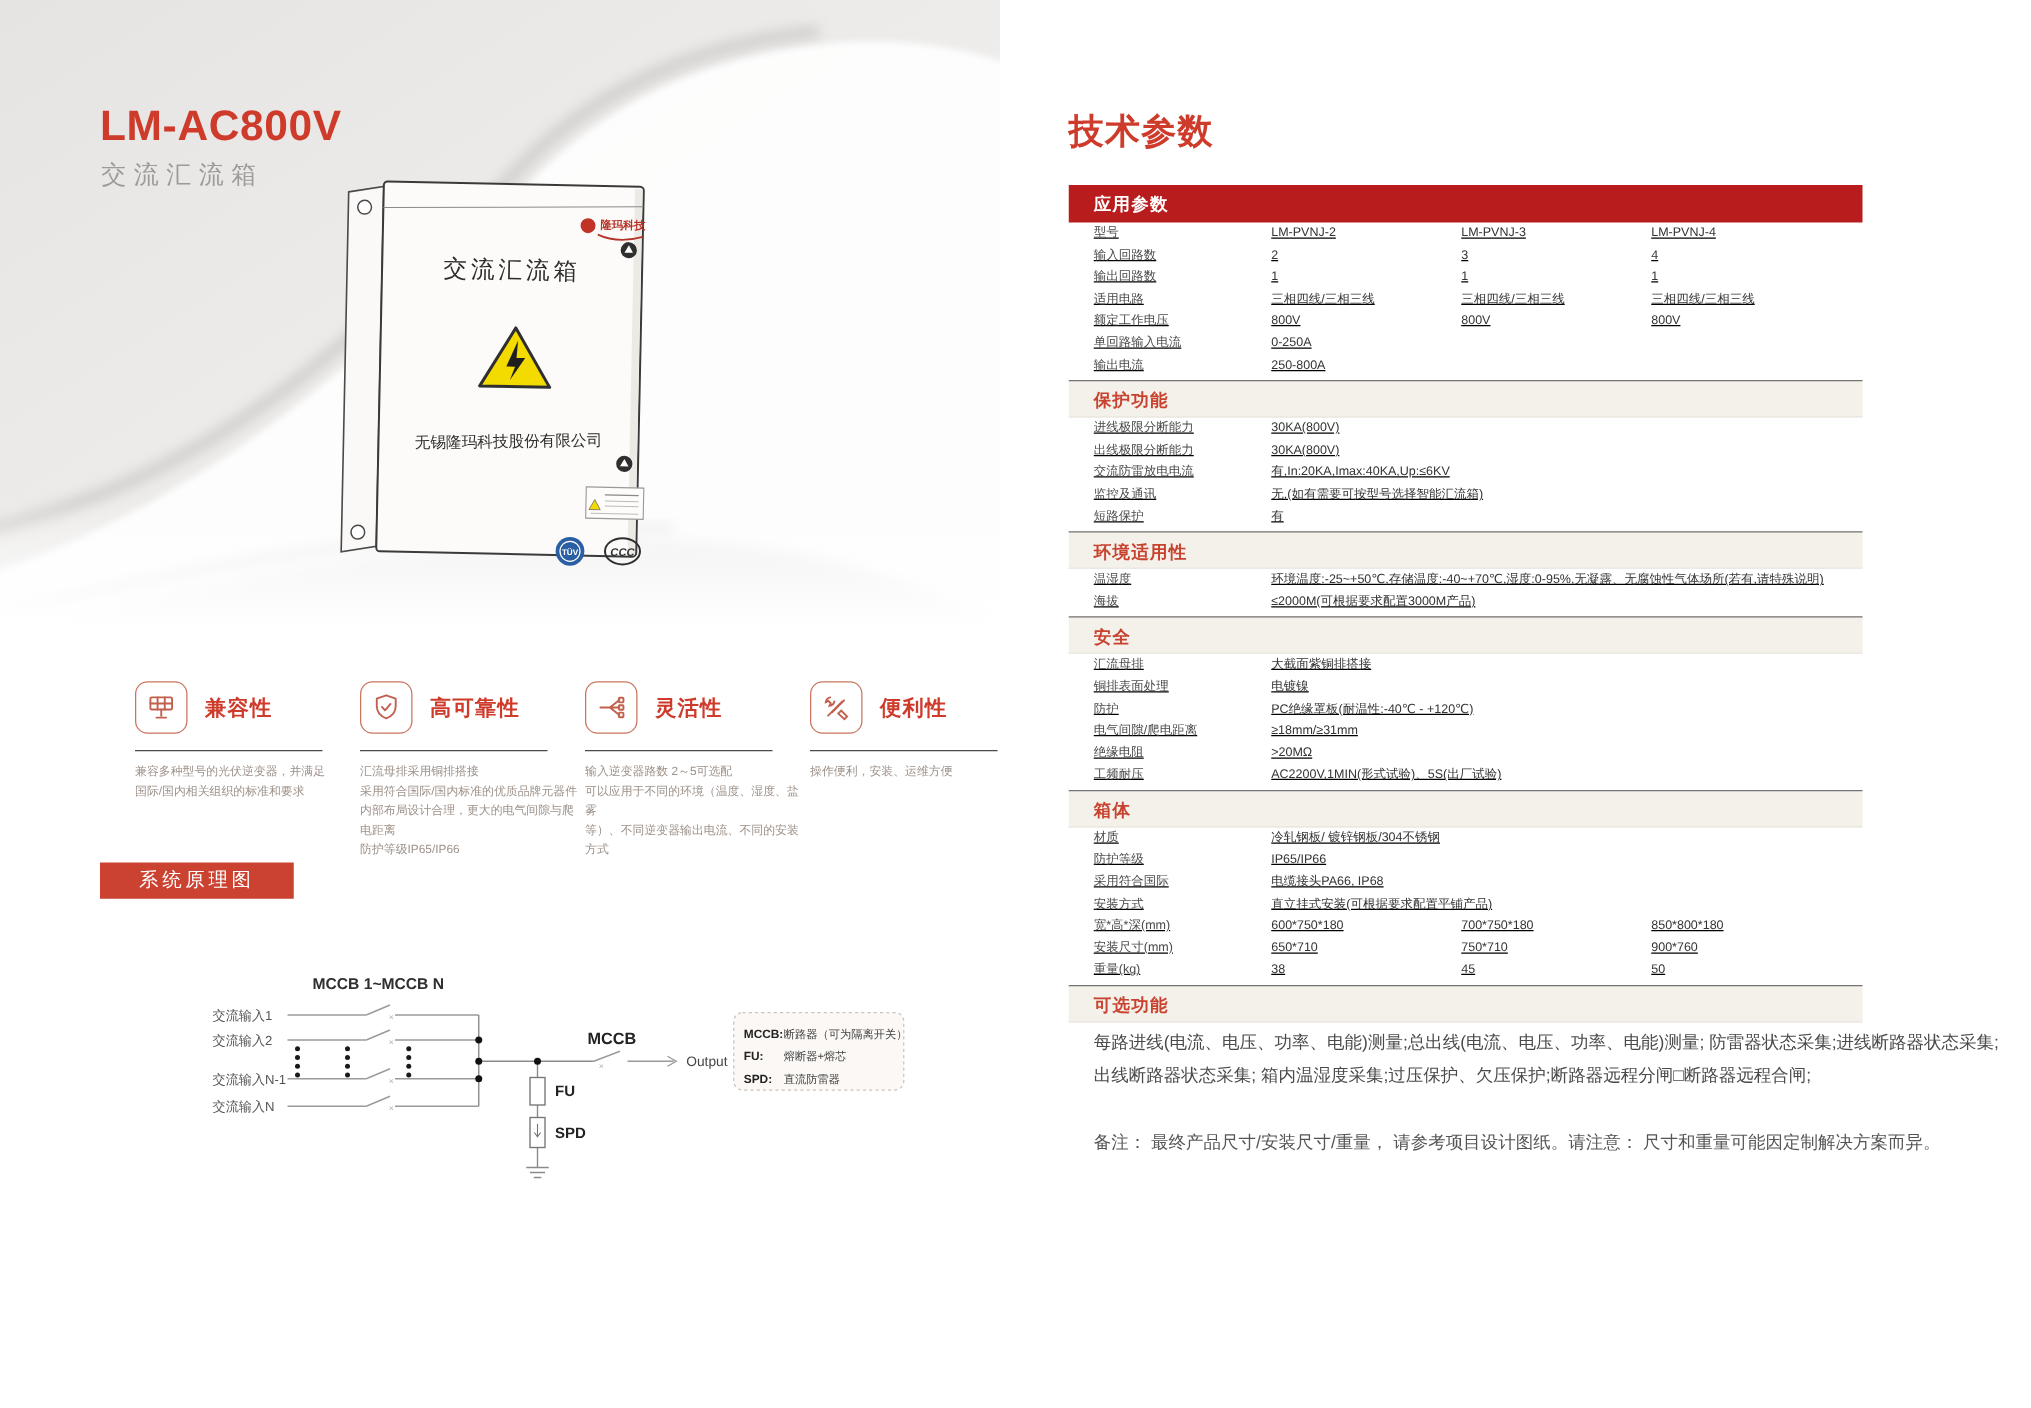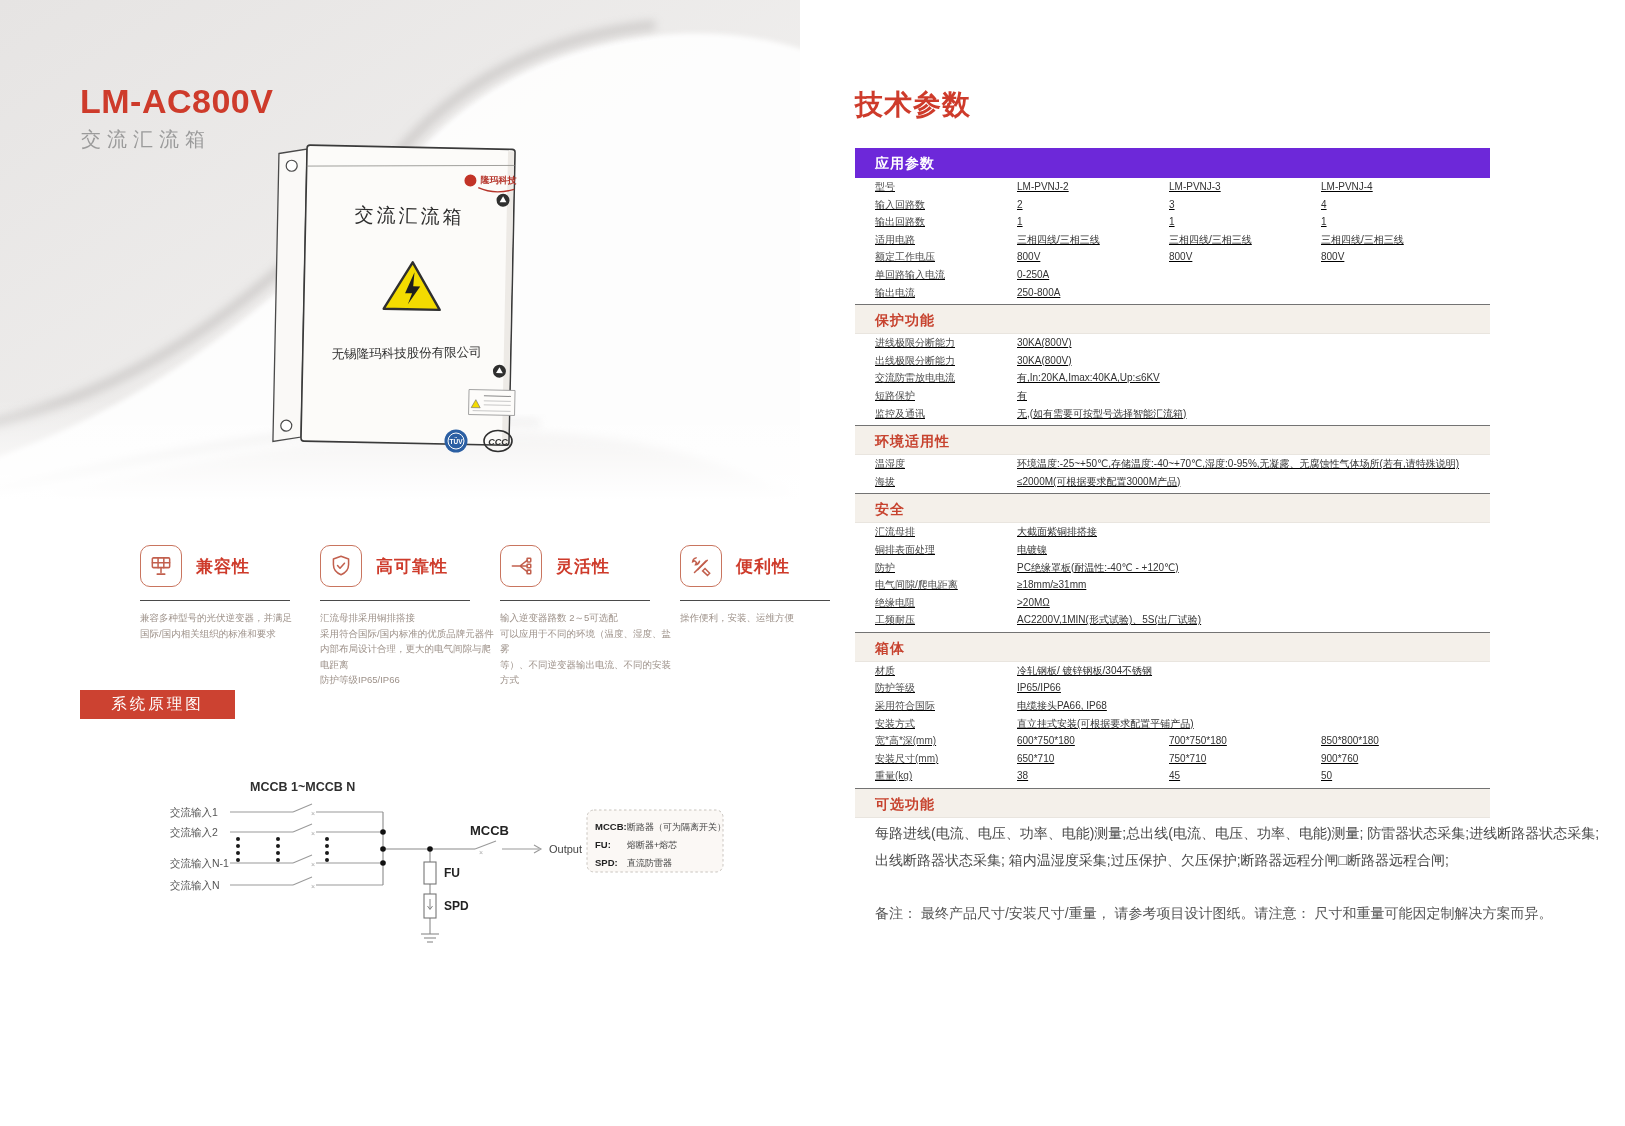--- a/index.html
+++ b/index.html
@@ -7,39 +7,39 @@
     width:1625px;height:1126px;position:relative;overflow:hidden;
     background:#ffffff;font-family:"Liberation Sans","DejaVu Sans",sans-serif;
     -webkit-font-smoothing:antialiased;
   }
   
   .bg-wave{position:absolute;left:0;top:0;width:800px;height:500px;}
   .product-code{position:absolute;left:80px;top:82px;font-size:34px;font-weight:bold;color:#CE3B2B;letter-spacing:.5px;}
   .product-name{position:absolute;left:81px;top:126px;font-size:20px;color:#9B9B9B;letter-spacing:6px;}
   .box-illustration{position:absolute;left:262px;top:136px;width:270px;height:322px;}
   
-  .features{position:absolute;left:108px;top:545px;display:flex;margin-left:32px;}
+  .features{position:absolute;left:108px;top:545px;display:flex;}
   .feature{width:180px;}
   .feature-head{display:flex;align-items:center;}
   .feature-iconbox{width:40px;height:40px;border:1.4px solid #C9755F;border-radius:10px;
      display:flex;align-items:center;justify-content:center;flex:0 0 auto;}
   .feature-iconbox svg{width:26px;height:26px;}
   .feature-title{margin-left:14px;font-size:17px;font-weight:bold;color:#CE3B2B;letter-spacing:1px;}
   .feature-divider{height:1px;background:#4a4a4a;width:150px;margin-top:13px;}
   .feature-desc{margin-top:9px;font-size:9.5px;line-height:15.5px;color:#9D9189;}
   
   .sys-badge{position:absolute;left:80px;top:690px;width:155px;height:29px;background:#CC4231;
      color:#fff;font-size:15.5px;letter-spacing:3px;display:flex;align-items:center;justify-content:center;}
   .diagram{position:absolute;left:150px;top:738px;width:580px;height:215px;}
   .diagram text{font-family:"Liberation Sans","DejaVu Sans",sans-serif;}
   
   .right-panel{position:absolute;left:855px;top:86px;width:635px;}
   .tech-title{font-size:28px;font-weight:bold;color:#CE3B2B;margin:0 0 24px 0;letter-spacing:1px;}
   .bar{height:30px;line-height:30px;padding-left:20px;font-size:14px;letter-spacing:1px;box-sizing:border-box;}
-  .bar.red{background:#6d28d9;color:#ffffff;font-weight:bold;}
+  .bar.red{background:#b91c1c;color:#ffffff;font-weight:bold;}
   .bar.beige{background:#F4F0EA;color:#C7432F;font-weight:bold;border-top:1px solid #737373;border-bottom:1px solid #E9E5DF;}
   .sec{padding-bottom:3px;}
   .row{display:flex;line-height:17.6px;font-size:10px;text-decoration:underline;}
   .sec .row:first-of-type{margin-top:3px;}
   .cl{flex:0 0 142px;padding-left:20px;color:#4a4a4a;white-space:nowrap;}
   .cv{flex:0 0 152px;color:#333333;white-space:nowrap;}
   .para{padding:4px 0 0 20px;font-size:14px;line-height:23px;color:#4a4a4a;white-space:nowrap;}
   .sec .para:first-of-type{padding-top:9px;}
   .note{margin-top:30px;padding-left:20px;font-size:14px;color:#555555;white-space:nowrap;}
 </style>
@@ -347,26 +347,26 @@
         </div>
         <div class="row">
           <div class="cl">出线极限分断能力</div>
           <div class="cv">30KA(800V)</div>
         </div>
         <div class="row">
           <div class="cl">交流防雷放电电流</div>
           <div class="cv">有,In:20KA,Imax:40KA,Up:≤6KV</div>
         </div>
         <div class="row">
+          <div class="cl">监控及通讯</div>
+          <div class="cv">无,(如有需要可按型号选择智能汇流箱)</div>
+        </div>
+        <div class="row">
           <div class="cl">短路保护</div>
           <div class="cv">有</div>
-        </div>
-        <div class="row">
-          <div class="cl">监控及通讯</div>
-          <div class="cv">无,(如有需要可按型号选择智能汇流箱)</div>
         </div>
       </div>
       <div class="sec">
         <div class="bar beige">环境适用性</div>
         <div class="row">
           <div class="cl">温湿度</div>
           <div class="cv">环境温度:-25~+50℃,存储温度:-40~+70℃,湿度:0-95%,无凝露、无腐蚀性气体场所(若有,请特殊说明)</div>
         </div>
         <div class="row">
           <div class="cl">海拔</div>

